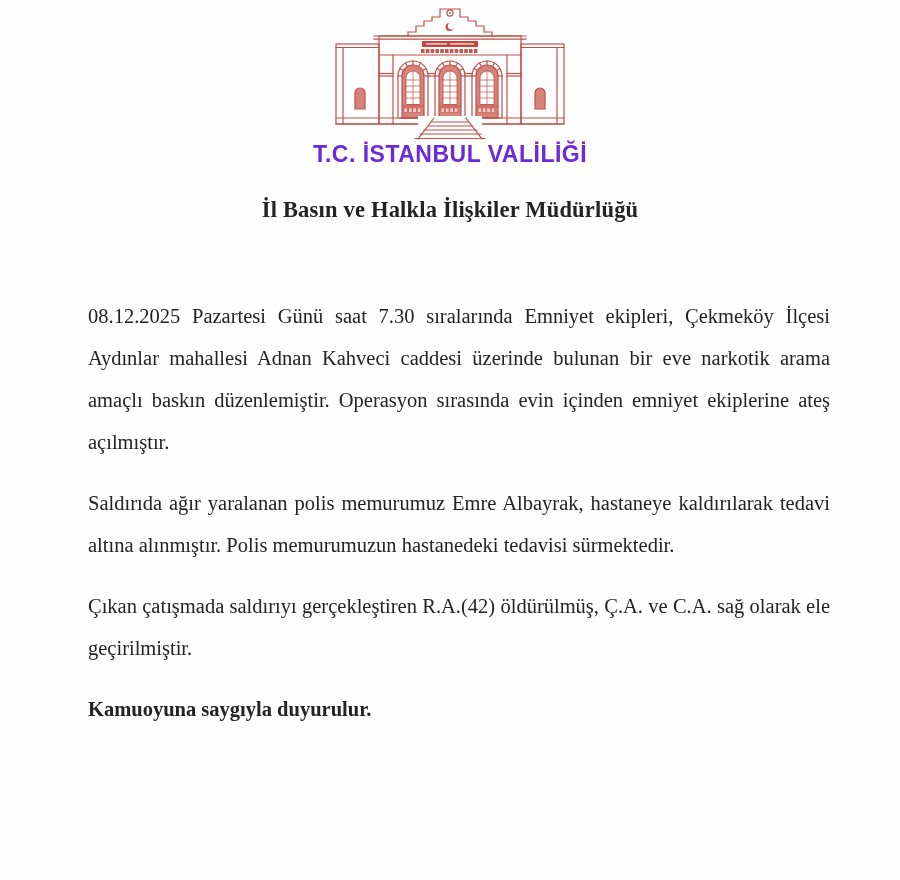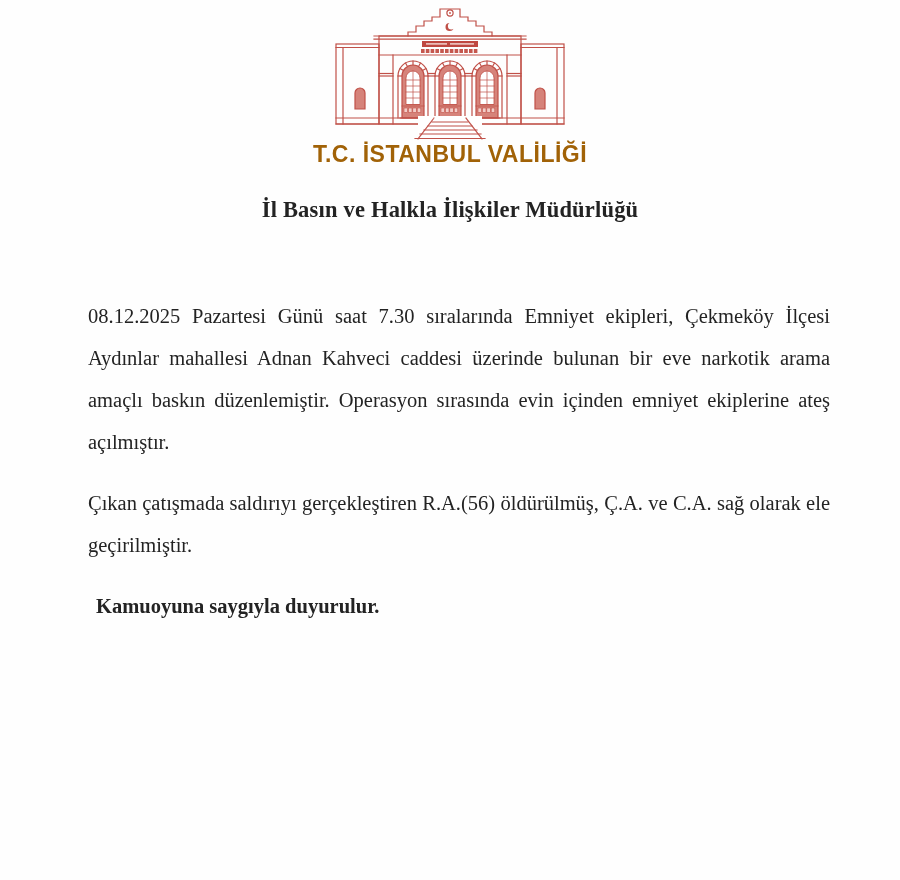--- a/index.html
+++ b/index.html
@@ -10,21 +10,21 @@
     background:#fefefe;
     overflow:hidden;
     font-family:"Liberation Serif", serif;
     color:#232323;
   }
   
   .logo { padding-top:6px; text-align:center; }
   .building-svg { display:block; margin:0 auto; width:236px; height:134px; }
   .logo-caption {
     margin-top:1px;
-    color:#a16207;
+    color:#6d28d9;
     font-family:"Liberation Sans", sans-serif;
     font-weight:700;
     font-size:23px;
     letter-spacing:0.5px;
     white-space:nowrap;
   }
   
   .headings { text-align:center; margin-top:29px; }
   .dept-title {
     font-size:22.5px; font-weight:700; letter-spacing:0.2px;
@@ -35,21 +35,21 @@
   
   .doc-body {
     width:742px;
     margin-left:88px;
     margin-top:72px;
     font-size:20.5px;
     line-height:42px;
     text-align:justify;
   }
   .doc-body p { margin:0 0 19px 0; }
-  .doc-body p.closing { font-weight:700; margin:8px; text-align:left; }
+  .doc-body p.closing { font-weight:700; margin:0; text-align:left; }
 </style>
 </head>
 <body>
 
 <div class="page">
 
   <div class="logo">
     <svg class="building-svg" viewBox="0 0 232 134" xmlns="http://www.w3.org/2000/svg">
       <g stroke="#c05048" stroke-width="1.2" fill="none" stroke-linecap="square">
 
@@ -161,17 +161,18 @@
     </svg>
     <div class="logo-caption">T.C. İSTANBUL VALİLİĞİ</div>
   </div>
 
   <div class="headings">
     <div class="dept-title">İl Basın ve Halkla İlişkiler Müdürlüğü</div>
   </div>
 
   <div class="doc-body">
     <p>08.12.2025 Pazartesi Günü saat 7.30 sıralarında Emniyet ekipleri, Çekmeköy İlçesi Aydınlar mahallesi Adnan Kahveci caddesi üzerinde bulunan bir eve narkotik arama amaçlı baskın düzenlemiştir. Operasyon sırasında evin içinden emniyet ekiplerine ateş açılmıştır.</p>
-    <p>Çıkan çatışmada saldırıyı gerçekleştiren R.A.(56) öldürülmüş, Ç.A. ve C.A. sağ olarak ele geçirilmiştir.</p>
+    <p>Saldırıda ağır yaralanan polis memurumuz Emre Albayrak, hastaneye kaldırılarak tedavi altına alınmıştır. Polis memurumuzun hastanedeki tedavisi sürmektedir.</p>
+    <p>Çıkan çatışmada saldırıyı gerçekleştiren R.A.(42) öldürülmüş, Ç.A. ve C.A. sağ olarak ele geçirilmiştir.</p>
     <p class="closing">Kamuoyuna saygıyla duyurulur.</p>
   </div>
 
 </div>
 
 </body></html>

